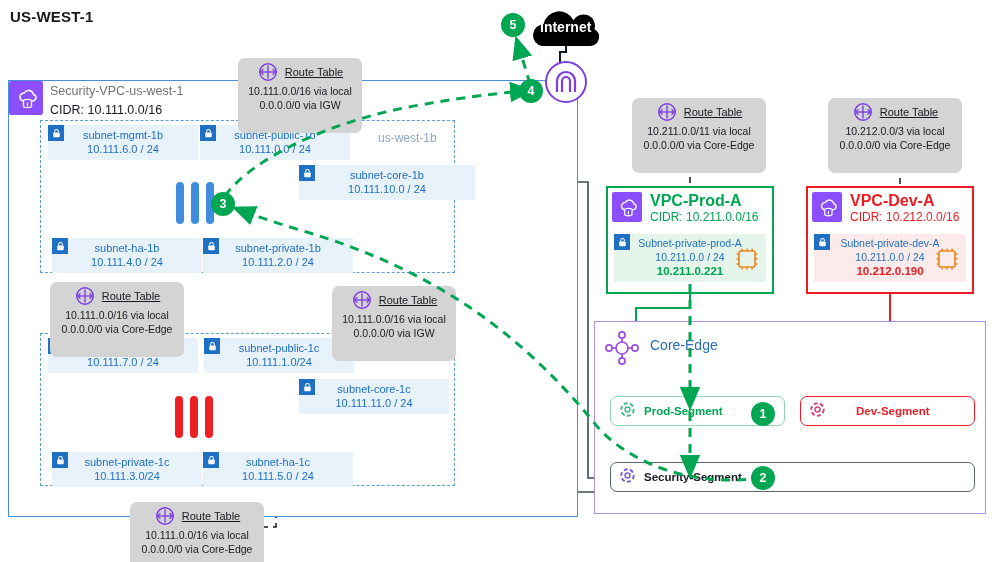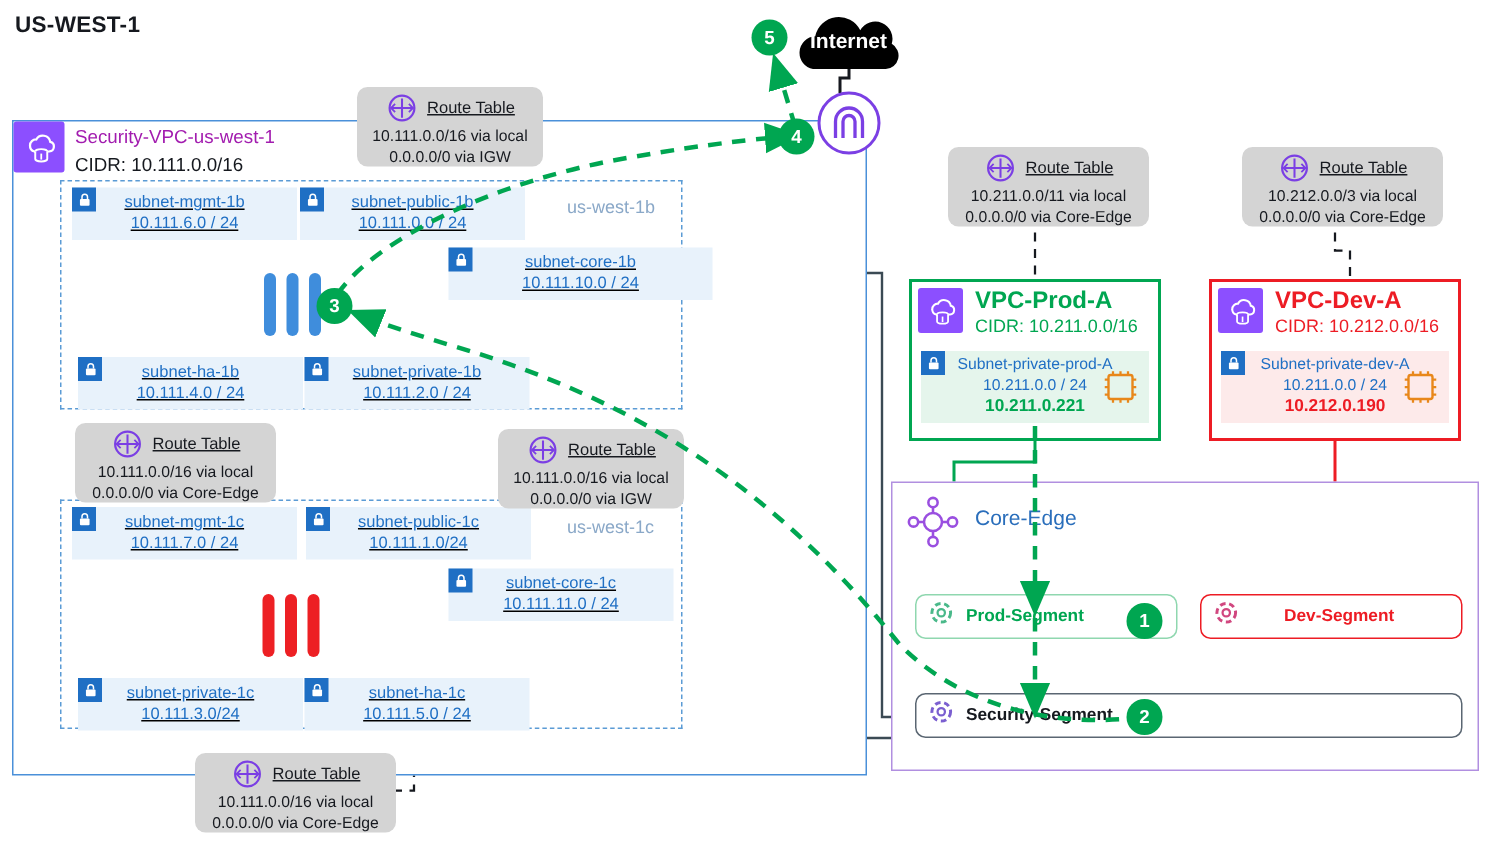--- a/index.html
+++ b/index.html
@@ -5,40 +5,40 @@
   html,body{margin:0;padding:0;background:#ffffff;}
   body{width:998px;height:562px;position:relative;overflow:hidden;
        font-family:"Liberation Sans","DejaVu Sans",sans-serif;}
   .abs{position:absolute;}
   
   #region-title{left:10px;top:8px;font-size:15px;font-weight:bold;color:#16191f;letter-spacing:.2px;}
   
   #security-vpc{left:8px;top:80px;width:570px;height:437px;border:1.5px solid #4a90d9;box-sizing:border-box;background:#fff;}
   .vpc-icon{width:34px;height:34px;background:#8c4fff;border-radius:2px;display:flex;align-items:center;justify-content:center;}
   #sec-vpc-icon{left:9px;top:81px;}
-  #sec-vpc-name{left:50px;top:84px;font-size:12.5px;color:#a21caf;}
+  #sec-vpc-name{left:50px;top:84px;font-size:12.5px;color:#737373;}
   #sec-vpc-cidr{left:50px;top:103px;font-size:12.5px;color:#16191f;}
   
   .az-box{border:1.5px dashed #5b9bd5;box-sizing:border-box;background:transparent;}
   #az-1b{left:40px;top:120px;width:415px;height:153px;}
   #az-1c{left:40px;top:333px;width:415px;height:153px;}
   .az-label{font-size:12px;color:#8aa8c8;}
   #az-1b-label{left:378px;top:131px;}
   #az-1c-label{left:378px;top:344px;}
   
   .subnet{background:#e8f2fb;box-sizing:border-box;display:flex;flex-direction:column;
           align-items:center;justify-content:center;line-height:1.25;}
   .subnet .nm{font-size:11px;color:#1f6fc4;white-space:nowrap;}
   .subnet .cd{font-size:11px;color:#1f6fc4;white-space:nowrap;}
   .lock{width:16px;height:16px;background:#1f6fc4;position:absolute;left:0;top:0;
         display:flex;align-items:center;justify-content:center;}
   .lock svg{display:block;}
-  .subnet-wrap{position:absolute;text-decoration:underline;}
-  
-  .rt{position:absolute;background:#d4d4d4;border-radius:7px;padding:3px 8px 0 8px;box-sizing:border-box;
+  .subnet-wrap{position:absolute;}
+  
+  .rt{position:absolute;background:#d4d4d4;border-radius:7px;padding:3px 8px 22px 8px;box-sizing:border-box;
       display:flex;flex-direction:column;align-items:center;}
   .rt .rt-head{display:flex;align-items:center;gap:6px;}
   .rt .rt-title{font-size:11px;color:#16191f;text-decoration:underline;font-weight:normal;}
   .rt .rt-row{font-size:10.5px;color:#16191f;white-space:nowrap;margin-top:2px;}
   .rt-icon{width:22px;height:22px;flex:0 0 22px;}
   
   #vpc-prod{left:606px;top:186px;width:168px;height:108px;border:2px solid #00a651;box-sizing:border-box;background:#fff;}
   #vpc-dev{left:806px;top:186px;width:168px;height:108px;border:2px solid #ed1c24;box-sizing:border-box;background:#fff;}
   .vpc-title{font-size:16px;font-weight:bold;}
   .vpc-sub{font-size:12px;font-weight:normal;}

